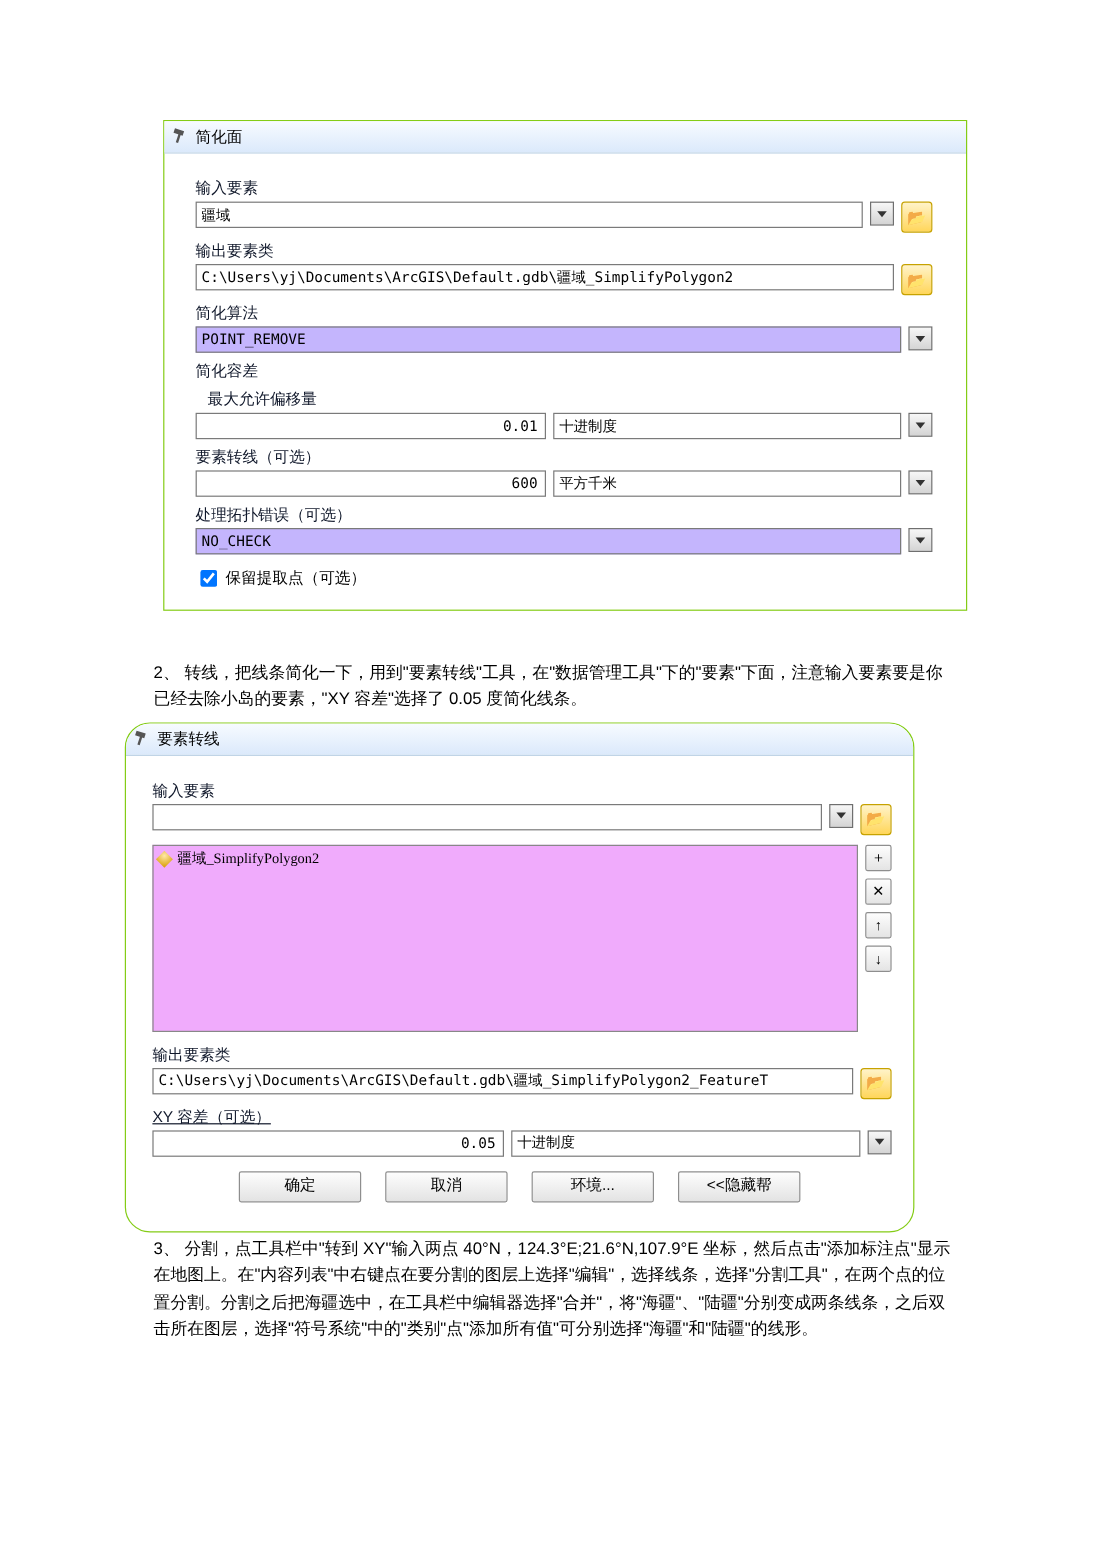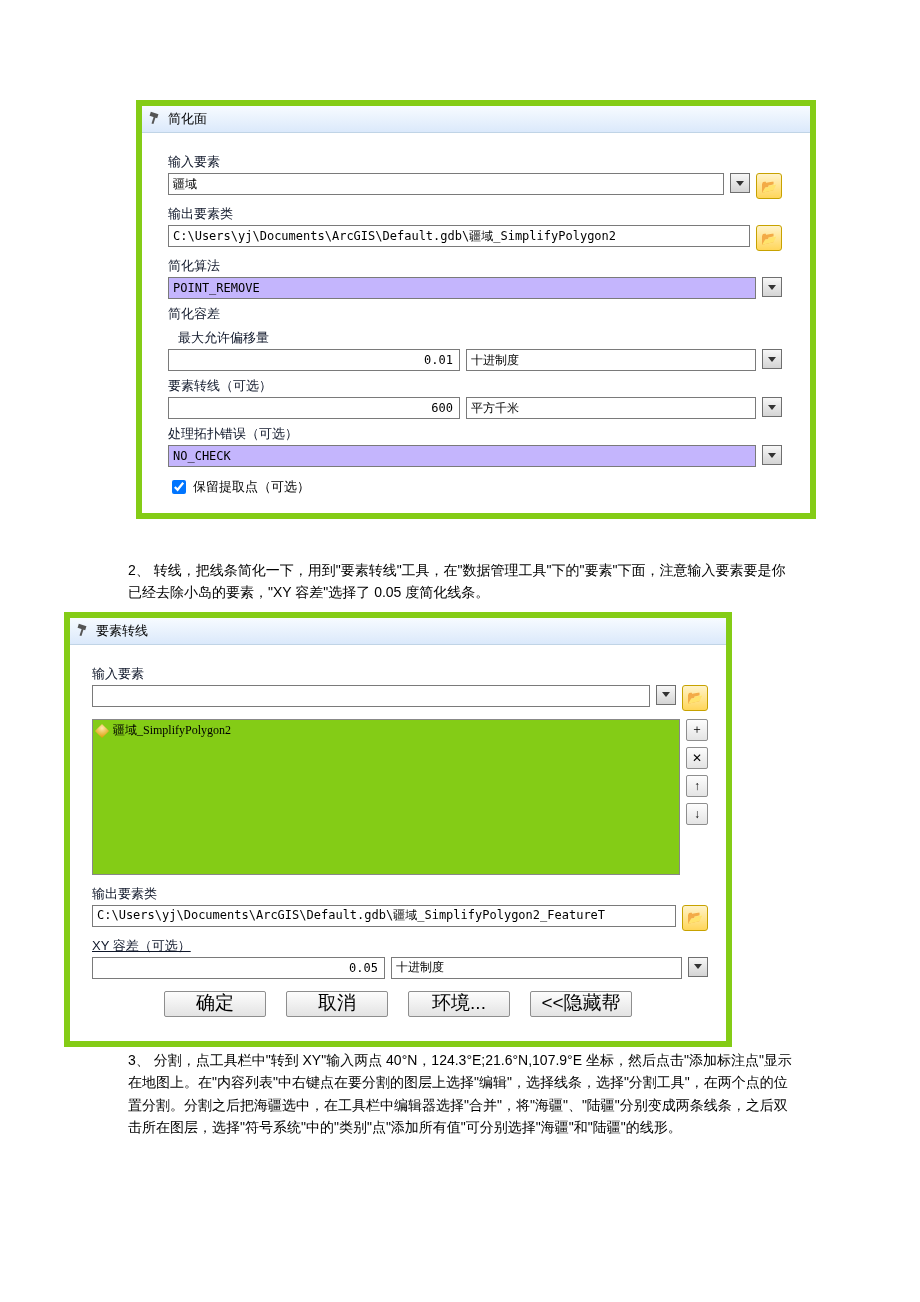--- a/index.html
+++ b/index.html
@@ -10,21 +10,21 @@
     font-size: 14px;
     color: #000;
     width: 920px;
   }
   .page {
     padding: 100px 0 40px 0;
   }
   .dialog {
     width: 668px;
     margin-left: 136px;
-    border: 6px solid #84cc16;
+    border: 1px solid #84cc16;
     background: #fff;
   }
   .titlebar {
     height: 26px;
     line-height: 26px;
     background: linear-gradient(#f7fbff, #dbe9fb);
     border-bottom: 1px solid #c0d4e6;
     padding: 0 6px;
     font-size: 13px;
     display: flex;
@@ -126,21 +126,21 @@
   }
   .text-block{
     margin: 40px 128px 8px 128px;
     font-size:14px;
     line-height:1.6;
   }
   .dialog2 .form-area{padding:0 18px 0 22px;}
   .list-area{
     border:1px solid #888;
     height:150px;
-    background:#84cc16;
+    background:#f0abfc;
     font-size:12px;
     font-family:"SimSun";
     padding:2px 4px;
     overflow:hidden;
   }
   .list-area .item{
     display:flex;align-items:center;gap:6px;
     height:18px;
   }
   .diamond{
@@ -152,26 +152,26 @@
   }
   .flexrow{display:flex;}
   .btn-row{
     display:flex;justify-content:center;gap:20px;
     padding:6px 0 8px 0;
     margin-top:6px;
   }
   .dlg-btn{
     min-width:84px;text-align:center;height:24px;line-height:22px;
     border:1px solid #8e8e8e;background:linear-gradient(#fdfdfd,#e3e3e3);
-    font-size:19px;border-radius:2px;cursor:pointer;
+    font-size:13px;border-radius:2px;cursor:pointer;
     padding:0 8px;
     white-space:nowrap;
   }
   .cut-r{overflow:hidden;}
-  .dialog2{width:656px;margin-left:64px;}
+  .dialog2{width:656px;margin-left:104px;border-radius:21px;}
   .under{ text-decoration: underline; }
 </style>
 </head>
 <body>
 
 <div class="page">
 
   <div class="dialog">
     <div class="titlebar">
       <span class="hammer-icon"></span>

